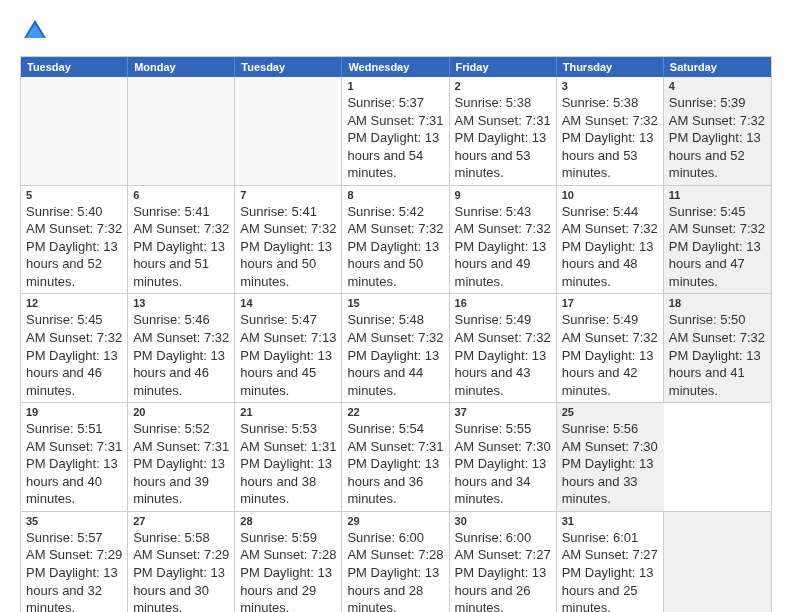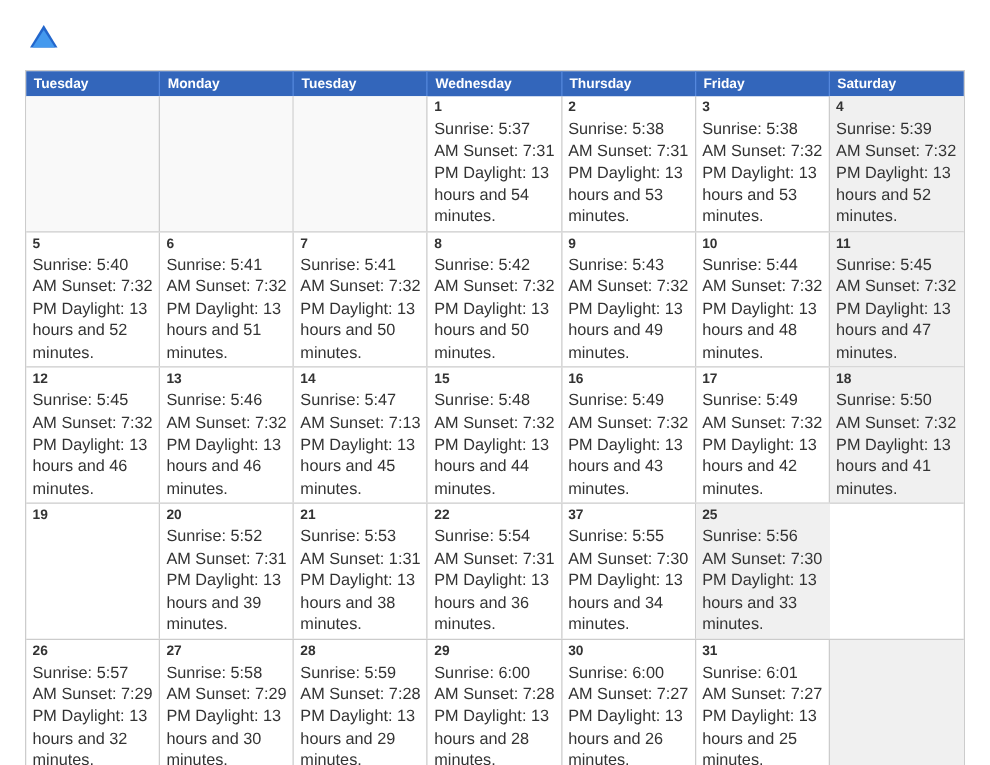--- a/index.html
+++ b/index.html
@@ -136,22 +136,22 @@
       <h2></h2>
     </div>
   </div>
 
   <div class="calendar">
     <div class="cal-header">
     <div class="cal-header-cell">Tuesday</div>
         <div class="cal-header-cell">Monday</div>
         <div class="cal-header-cell">Tuesday</div>
         <div class="cal-header-cell">Wednesday</div>
+        <div class="cal-header-cell">Friday</div>
         <div class="cal-header-cell">Thursday</div>
-        <div class="cal-header-cell">Friday</div>
         <div class="cal-header-cell">Saturday</div>
       </div>
     <div class="cal-body">
     <div class="cal-row">
           <div class="cal-cell empty"></div>
           <div class="cal-cell empty"></div>
           <div class="cal-cell empty"></div>
           <div class="cal-cell">
             <div class="day-num">1</div>
             <div class="day-info">Sunrise: 5:37 AM
@@ -279,20 +279,24 @@
             <div class="day-num">18</div>
             <div class="day-info">Sunrise: 5:50 AM
 Sunset: 7:32 PM
 Daylight: 13 hours
 and 41 minutes.</div>
           </div>
         </div>
         <div class="cal-row">
           <div class="cal-cell">
             <div class="day-num">19</div>
+            <div class="day-info">Sunrise: 5:51 AM
+Sunset: 7:31 PM
+Daylight: 13 hours
+and 40 minutes.</div>
           </div>
           <div class="cal-cell">
             <div class="day-num">20</div>
             <div class="day-info">Sunrise: 5:52 AM
 Sunset: 7:31 PM
 Daylight: 13 hours
 and 39 minutes.</div>
           </div>
           <div class="cal-cell">
             <div class="day-num">21</div>
@@ -318,21 +322,21 @@
           <div class="cal-cell shaded">
             <div class="day-num">25</div>
             <div class="day-info">Sunrise: 5:56 AM
 Sunset: 7:30 PM
 Daylight: 13 hours
 and 33 minutes.</div>
           </div>
         </div>
         <div class="cal-row">
           <div class="cal-cell">
-            <div class="day-num">26</div>
+            <div class="day-num">35</div>
             <div class="day-info">Sunrise: 5:57 AM
 Sunset: 7:29 PM
 Daylight: 13 hours
 and 32 minutes.</div>
           </div>
           <div class="cal-cell">
             <div class="day-num">27</div>
             <div class="day-info">Sunrise: 5:58 AM
 Sunset: 7:29 PM
 Daylight: 13 hours

